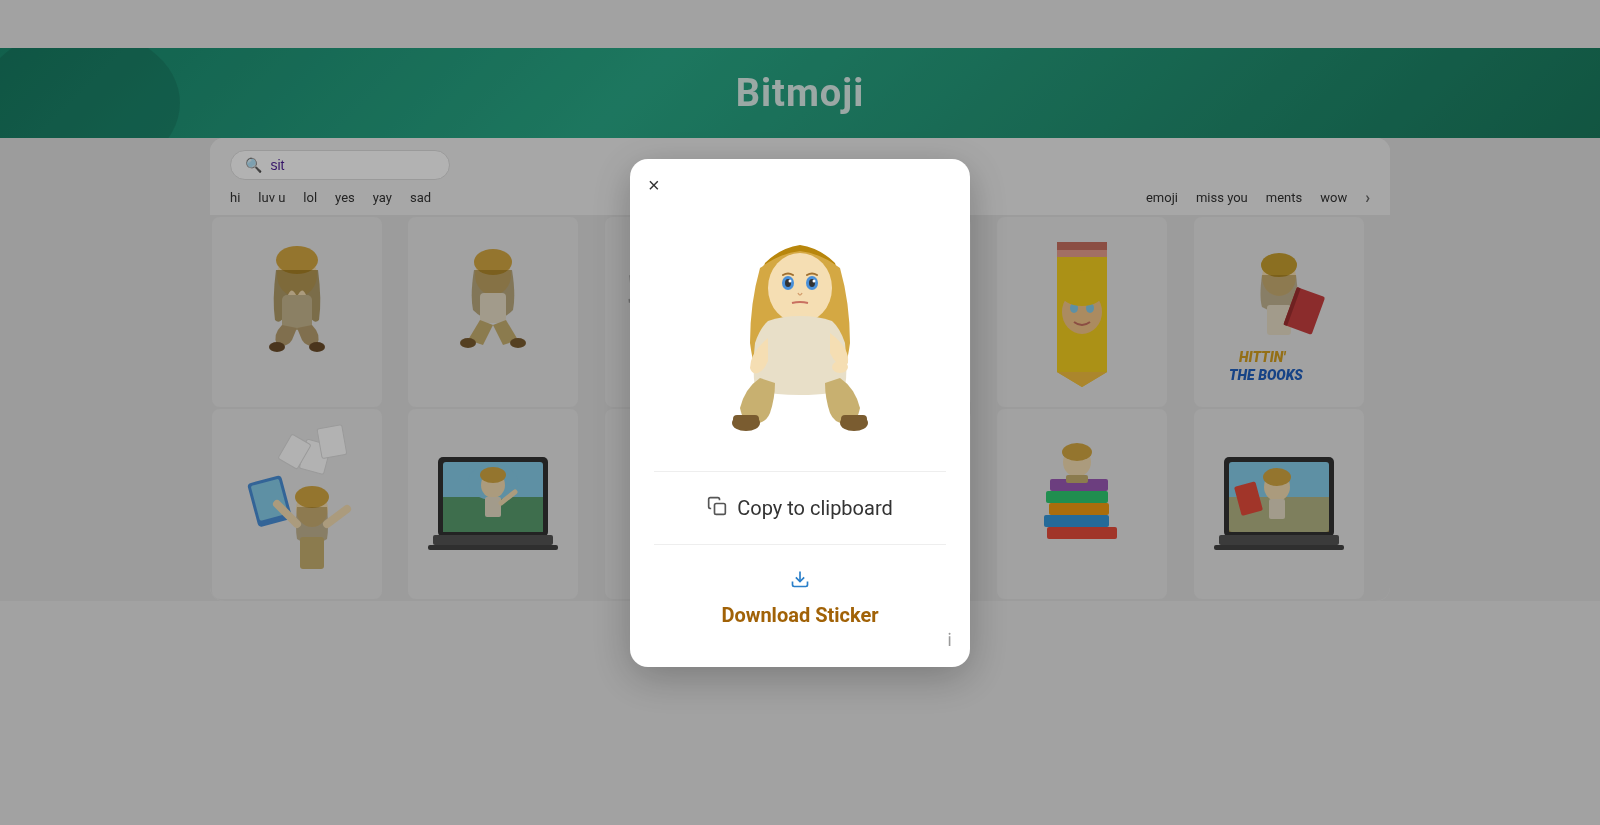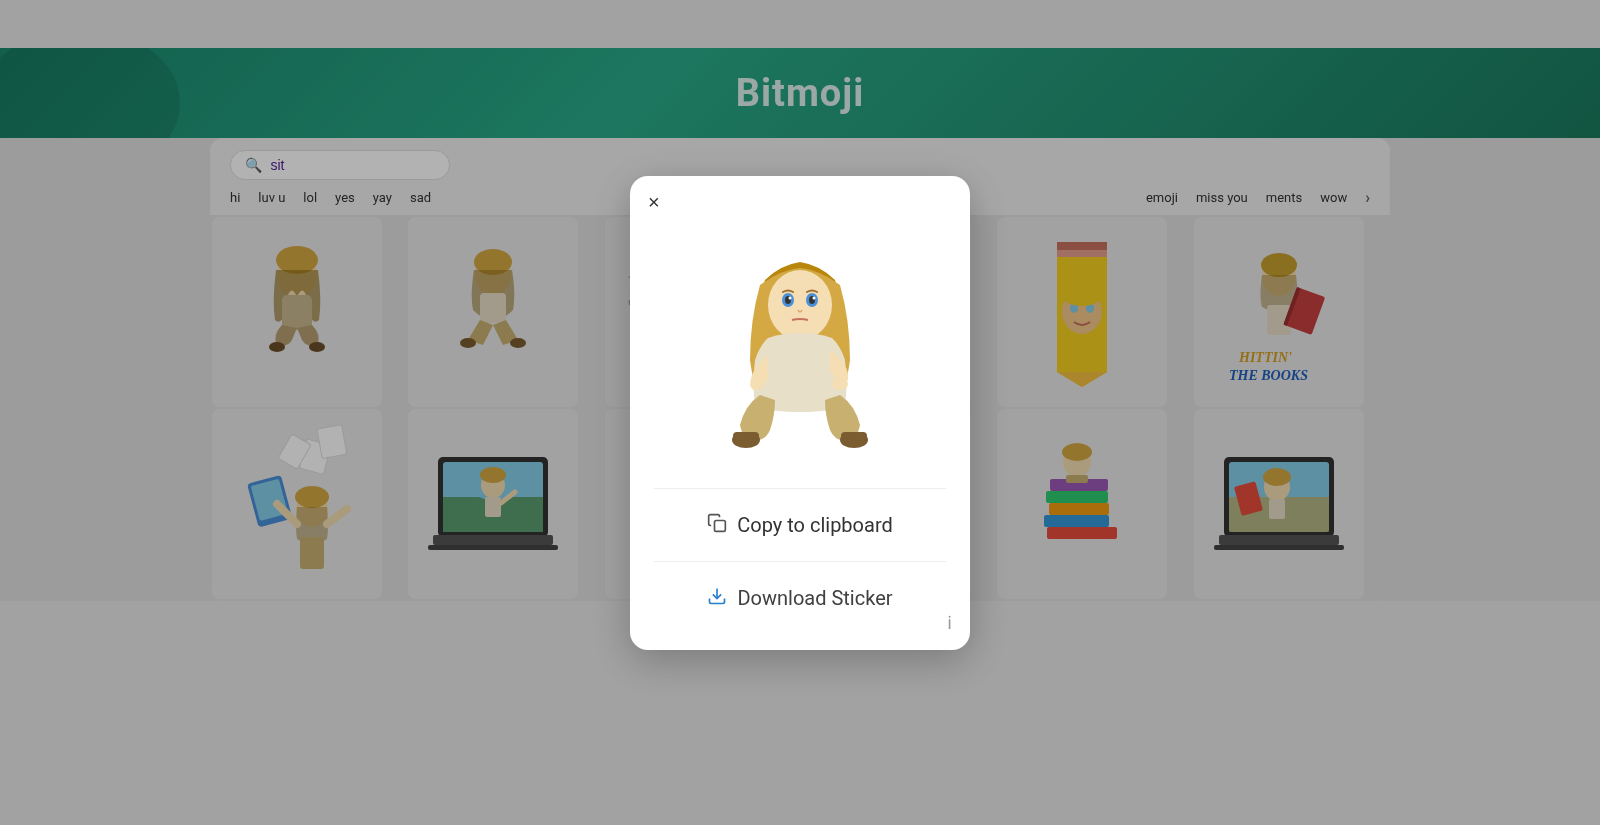--- a/index.html
+++ b/index.html
@@ -201,22 +201,23 @@
       font-size: 20px;
       color: #333;
       text-decoration: none;
     }
 
     .modal-action-icon {
       font-size: 18px;
     }
 
     .modal-action-download {
-      color: #404040;
-      font-weight: 400;
+      color: #a16207;
+      font-weight: 700;
+      flex-direction: column;
     }
 
     .modal-info {
       position: absolute;
       bottom: 16px;
       right: 18px;
       font-size: 18px;
       color: #999;
       cursor: pointer;
     }
@@ -262,21 +263,21 @@
         <span class="filter-tag">yay</span>
         <span class="filter-tag">sad</span>
         <span style="flex:1"></span>
         <span class="filter-tag">emoji</span>
         <span class="filter-tag">miss you</span>
         <span class="filter-tag">ments</span>
         <span class="filter-tag">wow</span>
         <span class="filter-arrow">›</span>
       </div>
 
-      <div style="display:grid; grid-template-columns: repeat(6,1fr); background:#e0e0e0; gap:2px; padding:2px;font-family:Liberation Serif, serif;">
+      <div style="display:grid; grid-template-columns: repeat(6,1fr); background:#e0e0e0; gap:2px; padding:2px;">
 
         <div class="sticker-cell">
           <svg width="110" height="145" viewBox="0 0 110 145">
 
             <ellipse cx="55" cy="35" rx="20" ry="22" fill="#f5deb3"></ellipse>
 
             <ellipse cx="55" cy="20" rx="21" ry="14" fill="#d4a843"></ellipse>
             <path d="M34 30 Q30 60 33 80 Q38 85 43 75 L46 55 Q50 45 55 57 Q60 45 64 55 L67 75 Q72 85 77 80 Q80 60 76 30 Z" fill="#8b6914" opacity="0.6"></path>
 
             <rect x="40" y="55" width="30" height="35" rx="5" fill="#c8b890"></rect>

